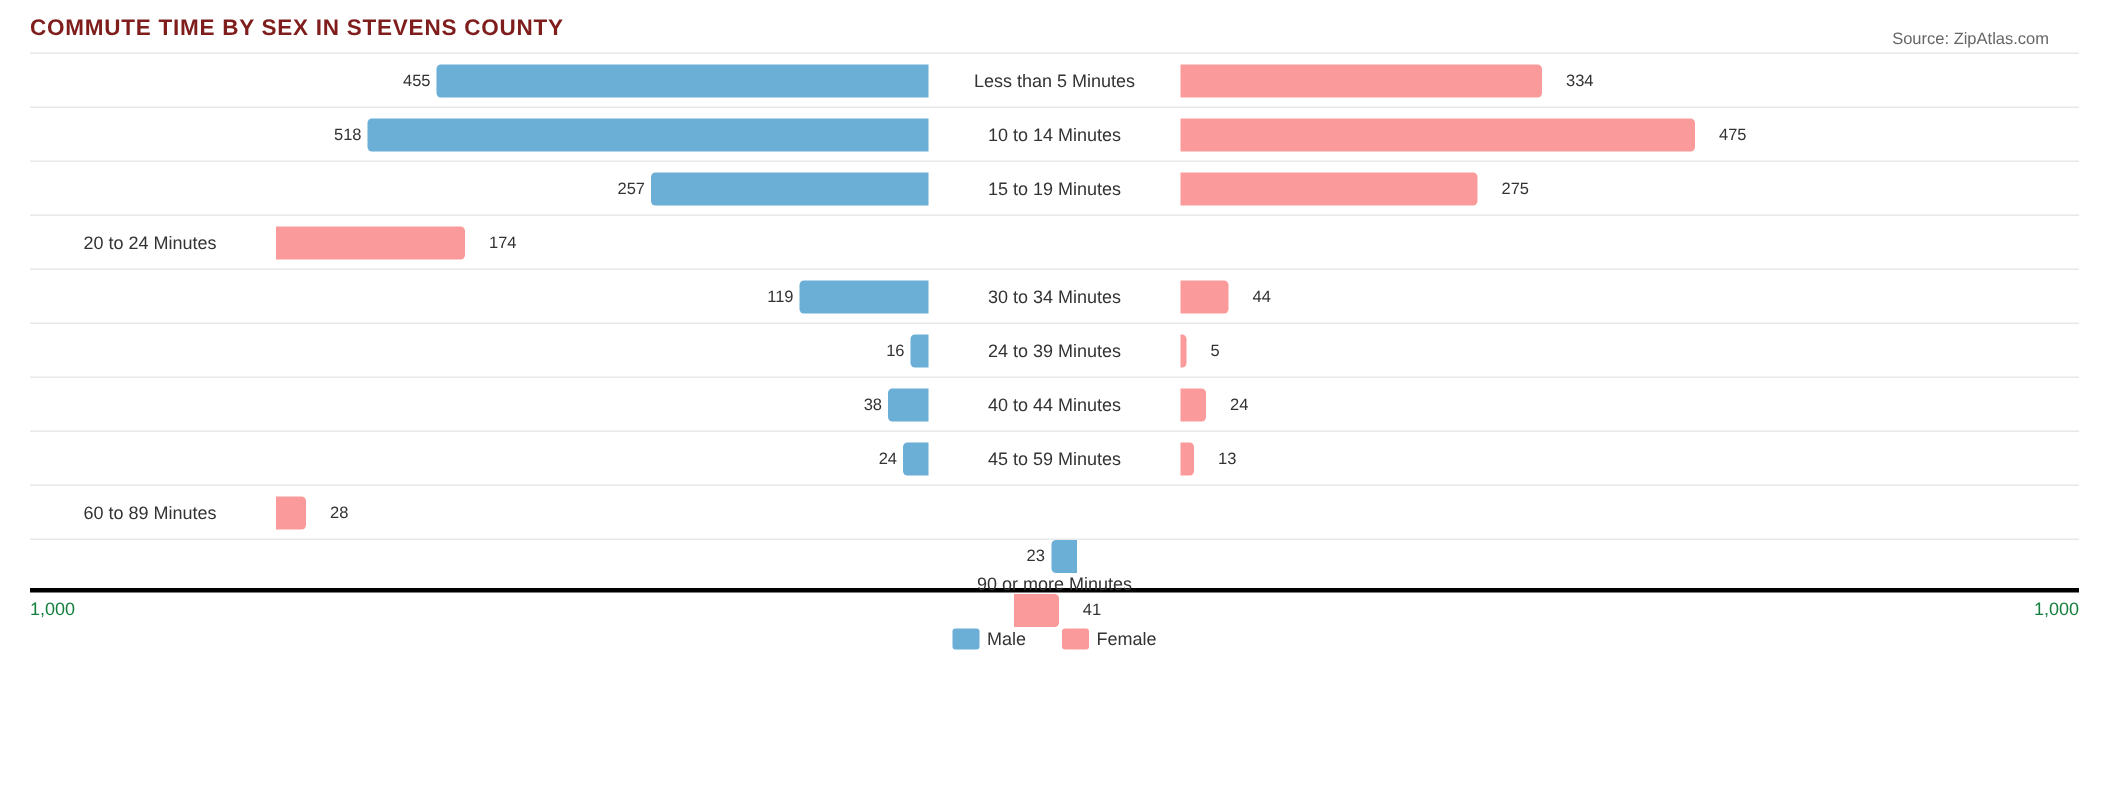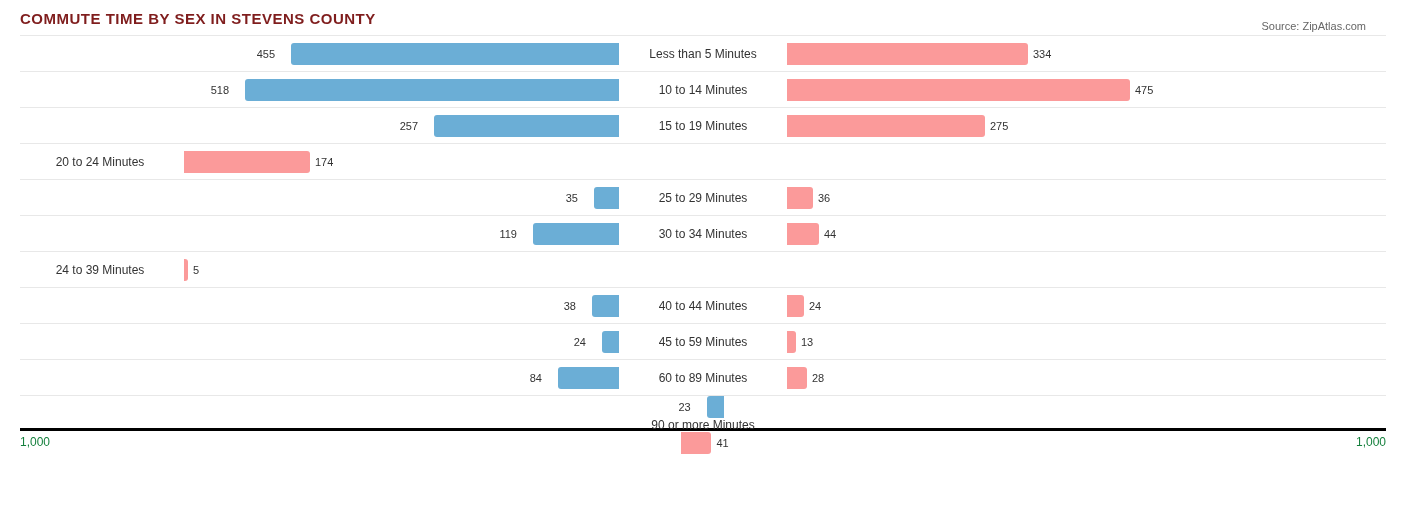--- a/index.html
+++ b/index.html
@@ -39,30 +39,30 @@
       border-bottom: 3px solid #000000;
       flex-direction: column;
     }
     
     .left-side {
       display: flex;
       align-items: center;
       justify-content: flex-end;
       flex: 1;
       height: 100%;
-      gap: 12px;
+      gap: 0;
       padding-right: 4px;
     }
     .right-side {
       display: flex;
       align-items: center;
       justify-content: flex-start;
       flex: 1;
       height: 100%;
-      gap: 1px;
+      gap: 12px;
       padding-left: 4px;
       text-align: right;
     }
     .label-cell {
       width: 160px;
       text-align: center;
       font-size: 12px;
       color: #333;
       flex-shrink: 0;
     }
@@ -166,41 +166,34 @@
       </div>
       <div class="row">
         <div class="label-cell">20 to 24 Minutes</div>
         <div class="right-side">
           <div class="bar-female" style="width: 126px;"></div>
           <span class="bar-value val-right">174</span>
         </div>
       </div>
       <div class="row">
         <div class="left-side">
-          <span class="bar-value val-left">35</span>
-          <div class="bar-male" style="width: 25px;"></div>
-        </div>
-        <div class="label-cell">25 to 29 Minutes</div>
-        <div class="right-side">
-          <div class="bar-female" style="width: 26px;"></div>
-          <span class="bar-value val-right">36</span>
-        </div>
-      </div>
-      <div class="row">
-        <div class="left-side">
           <span class="bar-value val-left">119</span>
           <div class="bar-male" style="width: 86px;"></div>
         </div>
         <div class="label-cell">30 to 34 Minutes</div>
         <div class="right-side">
           <div class="bar-female" style="width: 32px;"></div>
           <span class="bar-value val-right">44</span>
         </div>
       </div>
       <div class="row">
+        <div class="left-side">
+          <span class="bar-value val-left">16</span>
+          <div class="bar-male" style="width: 12px;"></div>
+        </div>
         <div class="label-cell">24 to 39 Minutes</div>
         <div class="right-side">
           <div class="bar-female" style="width: 4px;"></div>
           <span class="bar-value val-right">5</span>
         </div>
       </div>
       <div class="row">
         <div class="left-side">
           <span class="bar-value val-left">38</span>
           <div class="bar-male" style="width: 27px;"></div>
@@ -216,24 +209,20 @@
           <span class="bar-value val-left">24</span>
           <div class="bar-male" style="width: 17px;"></div>
         </div>
         <div class="label-cell">45 to 59 Minutes</div>
         <div class="right-side">
           <div class="bar-female" style="width: 9px;"></div>
           <span class="bar-value val-right">13</span>
         </div>
       </div>
       <div class="row">
-        <div class="left-side">
-          <span class="bar-value val-left">84</span>
-          <div class="bar-male" style="width: 61px;"></div>
-        </div>
         <div class="label-cell">60 to 89 Minutes</div>
         <div class="right-side">
           <div class="bar-female" style="width: 20px;"></div>
           <span class="bar-value val-right">28</span>
         </div>
       </div>
       <div class="row">
         <div class="left-side">
           <span class="bar-value val-left">23</span>
           <div class="bar-male" style="width: 17px;"></div>
@@ -242,13 +231,23 @@
         <div class="right-side">
           <div class="bar-female" style="width: 30px;"></div>
           <span class="bar-value val-right">41</span>
         </div>
       </div>
     </div>
   <div class="axis-labels">
     <span class="axis-label">1,000</span>
     <span class="axis-label">1,000</span>
   </div>
+  <div class="legend">
+    <div class="legend-item">
+      <div class="legend-swatch" id="male-swatch" style="background: rgb(107, 174, 214);"></div>
+      <span>Male</span>
+    </div>
+    <div class="legend-item">
+      <div class="legend-swatch" id="female-swatch" style="background: rgb(251, 154, 154);"></div>
+      <span>Female</span>
+    </div>
+  </div>
 </div>
 
 </body></html>

